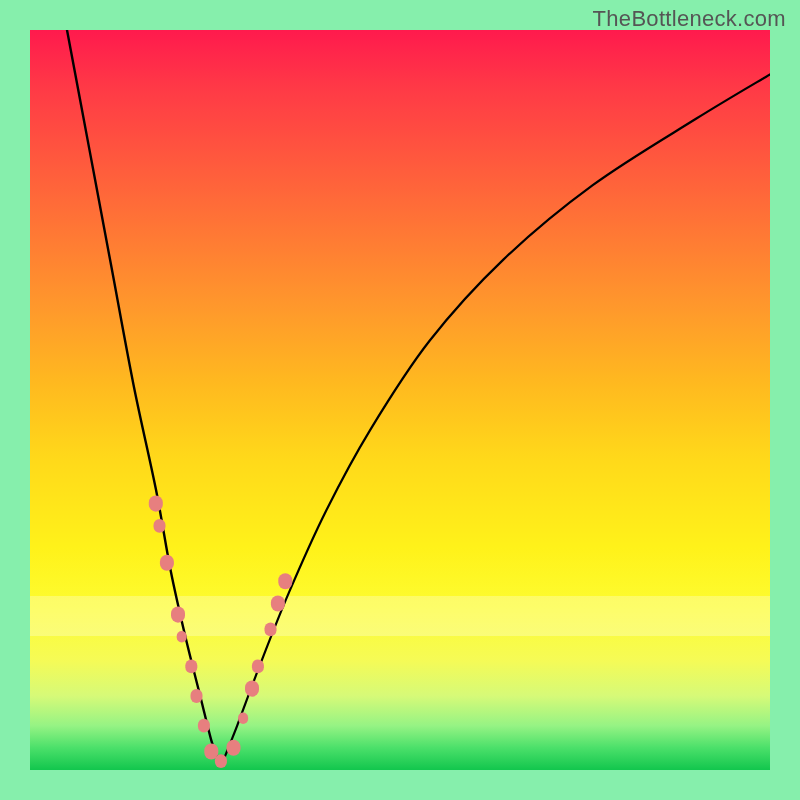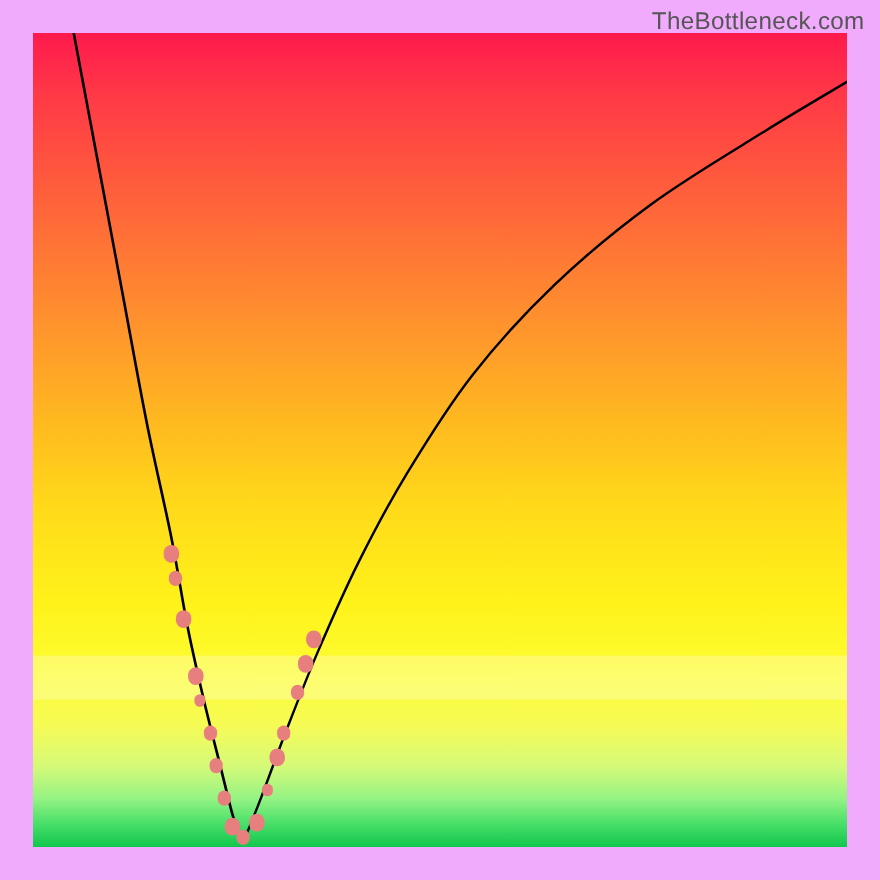--- a/index.html
+++ b/index.html
@@ -8,21 +8,21 @@
     width: 800px;
     height: 800px;
     overflow: hidden;
     background: #000;
     font-family: Arial, Helvetica, sans-serif;
   }
   .stage {
     position: relative;
     width: 800px;
     height: 800px;
-    background: #f0abfc;
+    background: #86efac;
   }
   .plot {
     position: absolute;
     left: 30px;
     top: 30px;
     width: 740px;
     height: 740px;
     overflow: hidden;
   }
   .gradient-bg {

